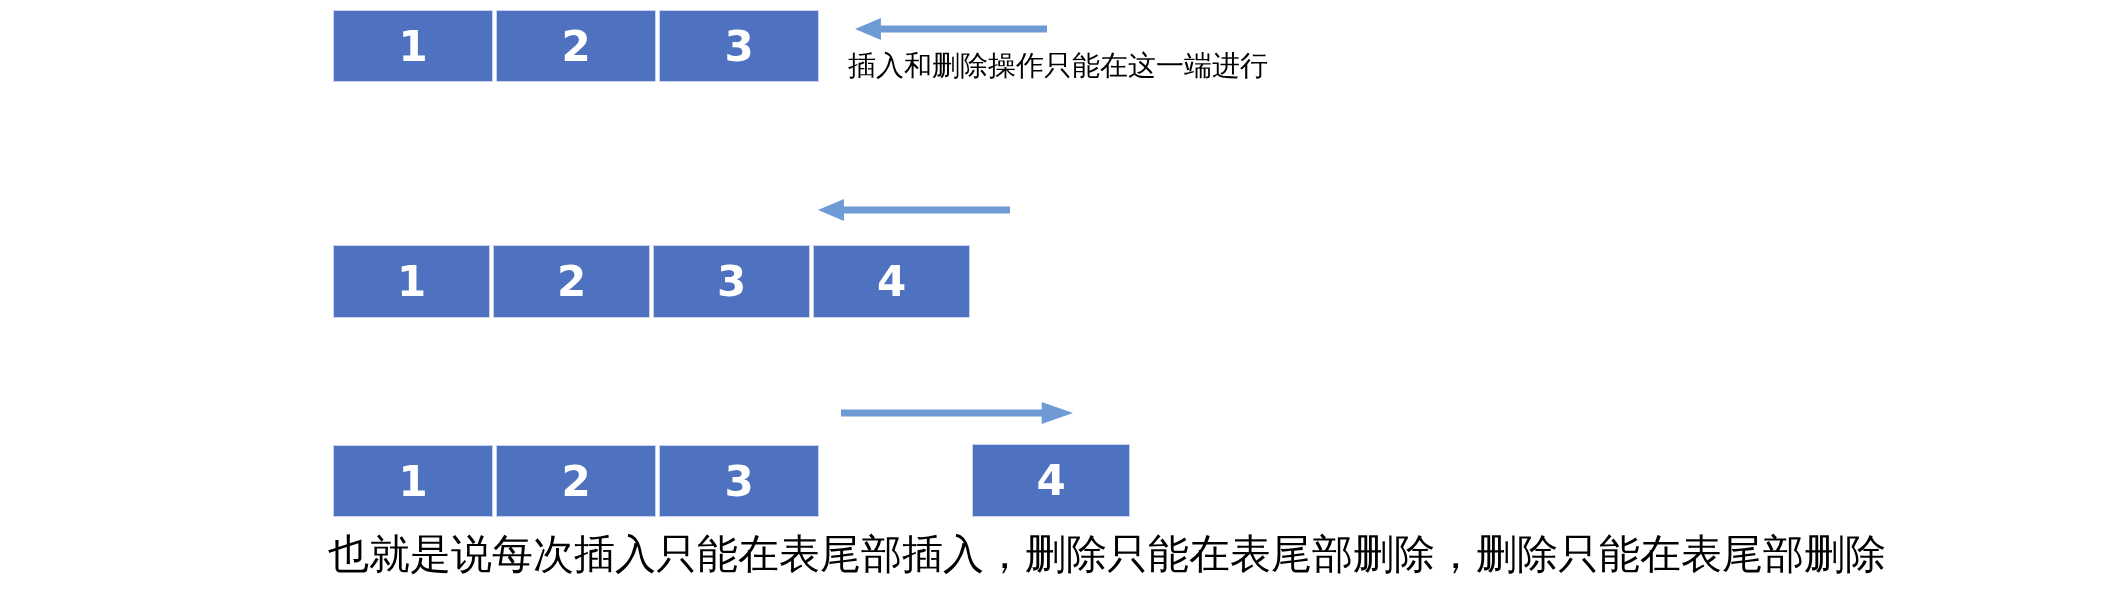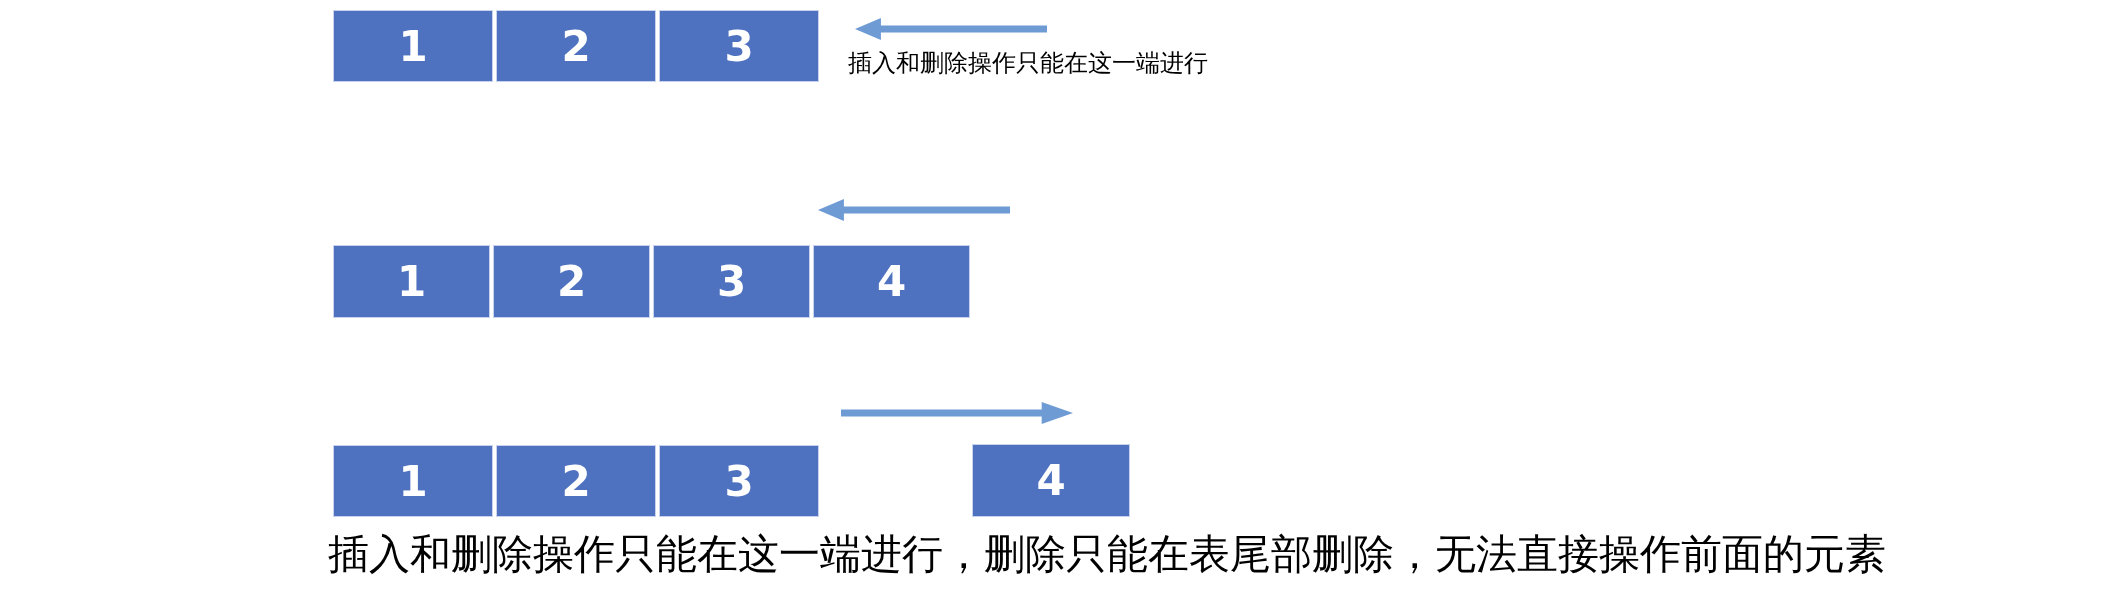--- a/index.html
+++ b/index.html
@@ -26,21 +26,21 @@
   .cell-detached{
     position:absolute;background:var(--box-fill);
     border:1px solid var(--box-border);
     display:flex;align-items:center;justify-content:center;
     color:var(--cell-text);font-weight:bold;font-size:42px;
     font-family:"DejaVu Sans","Liberation Sans",sans-serif;
   }
   .arrow{position:absolute;display:block;}
   .arrow polygon{fill:var(--arrow-blue);}
   .caption{
-    position:absolute;color:var(--text-color);font-size:24px;
+    position:absolute;color:var(--text-color);font-size:28px;
     white-space:nowrap;letter-spacing:0;
   }
   
   #row1{left:333px;top:10px;width:486px;height:72px;}
   #arrow1{left:855px;top:17px;width:192px;height:24px;}
   #caption-top{left:848px;top:47px;}
   #arrow2{left:818px;top:198px;width:192px;height:24px;}
   #row2{left:333px;top:245px;width:637px;height:73px;}
   #arrow3{left:841px;top:401px;width:232px;height:24px;}
   #row3{left:333px;top:445px;width:486px;height:72px;}
@@ -77,13 +77,13 @@
   <polygon points="200,12 173,1 173,8.5 0,8.5 0,15.5 173,15.5 173,23"></polygon>
 </svg>
 
 <div class="array-row" id="row3">
   <div class="cell">1</div>
   <div class="cell">2</div>
   <div class="cell">3</div>
 </div>
 <div class="cell-detached" id="row3-detached">4</div>
 
-<div class="caption" id="caption-bottom">插入和删除操作只能在这一端进行，删除只能在表尾部删除，无法直接操作前面的元素</div>
+<div class="caption" id="caption-bottom">也就是说每次插入只能在表尾部插入，删除只能在表尾部删除，删除只能在表尾部删除</div>
 
 </body></html>

